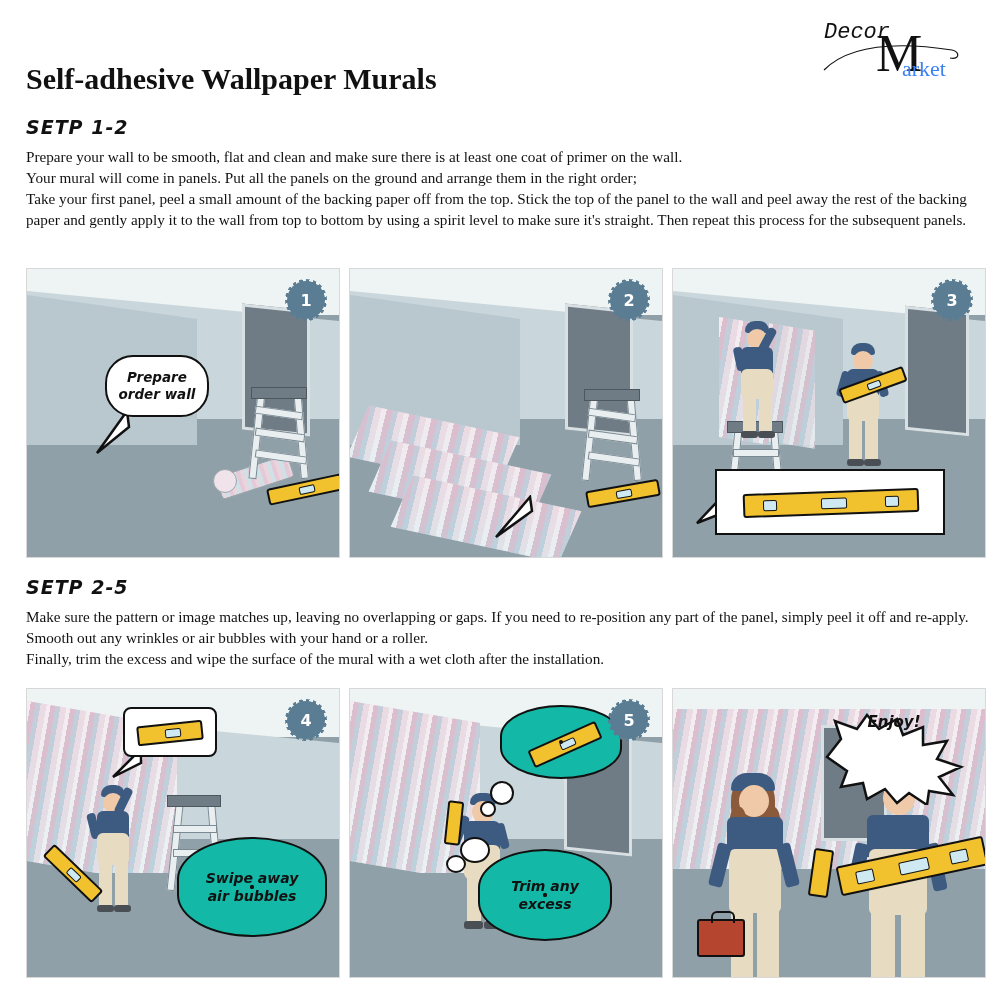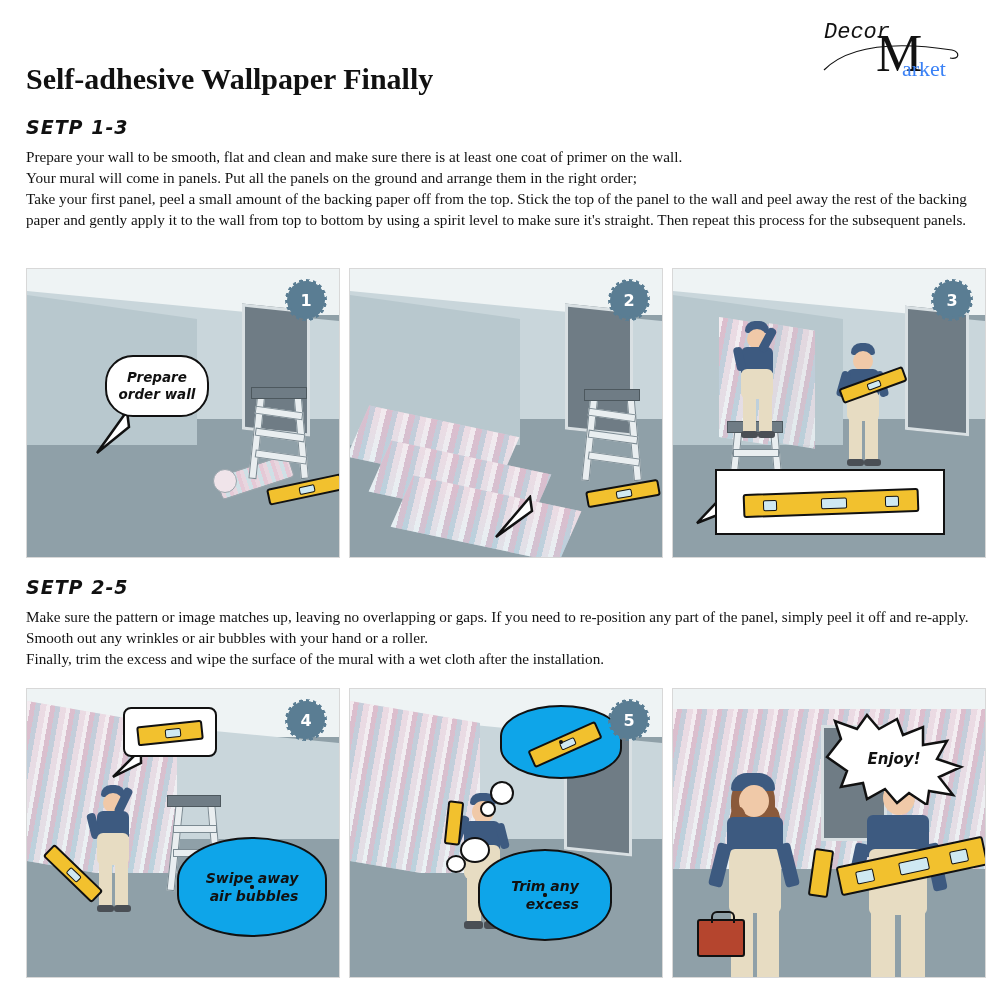--- a/index.html
+++ b/index.html
@@ -99,33 +99,33 @@
 
   
   .bubble{
     position:absolute;background:#fff;border:2.5px solid #111;border-radius:28px;
     font-family:"DejaVu Sans", sans-serif;font-style:italic;font-weight:bold;
     font-size:13.5px;line-height:17px;text-align:center;color:#111;
     display:flex;align-items:center;justify-content:center;z-index:25;
     padding:6px 10px;box-sizing:border-box;
   }
   .cloud{
-    position:absolute;background:#0ea5e9;border:2.5px solid #111;border-radius:50%/42%;
+    position:absolute;background:#14b8a6;border:2.5px solid #111;border-radius:50%/42%;
     font-family:"DejaVu Sans", sans-serif;font-style:italic;font-weight:bold;
-    font-size:14px;line-height:18px;text-align:right;color:#111;
+    font-size:14px;line-height:18px;text-align:center;color:#111;
     display:flex;align-items:center;justify-content:center;z-index:25;
     padding:8px;box-sizing:border-box;
   }
   .cloud::before,.cloud::after{
     content:"";position:absolute;background:#fff;border:2.5px solid #111;border-radius:50%;
   }
   .burst{
     position:absolute;z-index:26;
     font-family:"DejaVu Sans", sans-serif;font-weight:bold;font-style:italic;font-size:15px;
-    color:#111;display:flex;align-items:center;justify-content:center;
+    color:#111;display:flex;align-items:flex-start;justify-content:center;
   }
 
   
   .fig{position:absolute;z-index:20;}
   .f-head{position:absolute;border-radius:50%;background:#f0c9a8;}
   .f-cap{position:absolute;border-radius:12px 12px 3px 3px;background:#3d5a80;}
   .f-body{position:absolute;border-radius:6px;background:#e7dcc2;}
   .f-shirt{position:absolute;border-radius:6px 6px 0 0;background:#3d5a80;}
   .f-leg{position:absolute;background:#e7dcc2;}
   .f-arm{position:absolute;background:#3d5a80;border-radius:4px;}
@@ -144,33 +144,33 @@
   .roll{position:absolute;border-radius:4px;}
   .toolbox{position:absolute;background:#b5452e;border:2px solid #111;border-radius:3px;}
 
   .footer-bar{position:absolute;left:0;bottom:0;width:1000px;height:10px;background:#fff;}
 </style>
 </head>
 <body>
 
 <div class="page">
 
-  <div class="title-sub">Self-adhesive  Wallpaper Finally</div>
+  <div class="title-sub">Self-adhesive  Wallpaper Murals</div>
 
   <div class="logo">
     <svg class="logo-swirl" viewBox="0 0 150 36">
       <path d="M4 30 C 30 4, 80 2, 132 10" fill="none" stroke="#111" stroke-width="1.2"></path>
       <path d="M132 10 C 140 12, 140 20, 130 18" fill="none" stroke="#111" stroke-width="1.2"></path>
     </svg>
     <div class="logo-decor">Decor</div>
     <div class="logo-m">M</div>
     <div class="logo-arket">arket</div>
   </div>
 
-  <div class="step-head" style="left:26px;top:116px;">SETP 1-3</div>
+  <div class="step-head" style="left:26px;top:116px;">SETP 1-2</div>
   <div class="para" style="left:26px;top:146px;width:950px;white-space:pre-line;">Prepare your wall to be smooth, flat and clean and make sure there is at least one coat of primer on the wall.
 Your mural will come in panels. Put all the panels on the ground and arrange them in the right order;
 Take your first panel, peel a small amount of the backing paper off from the top. Stick the top of the panel to the wall and peel away the rest of the backing paper and gently apply it to the wall from top to bottom by using a spirit level to make sure it's straight. Then repeat this process for the subsequent panels.</div>
 
   <div class="panels" style="left:26px;top:268px;">
 
     <div class="panel">
       <div class="ceiling" style="left:0;top:0;width:312px;height:46px;"></div>
       <div class="wall-back" style="left:0;top:22px;width:312px;height:150px;
            clip-path:polygon(0 0,312px 30px,312px 170px,0 150px);"></div>

